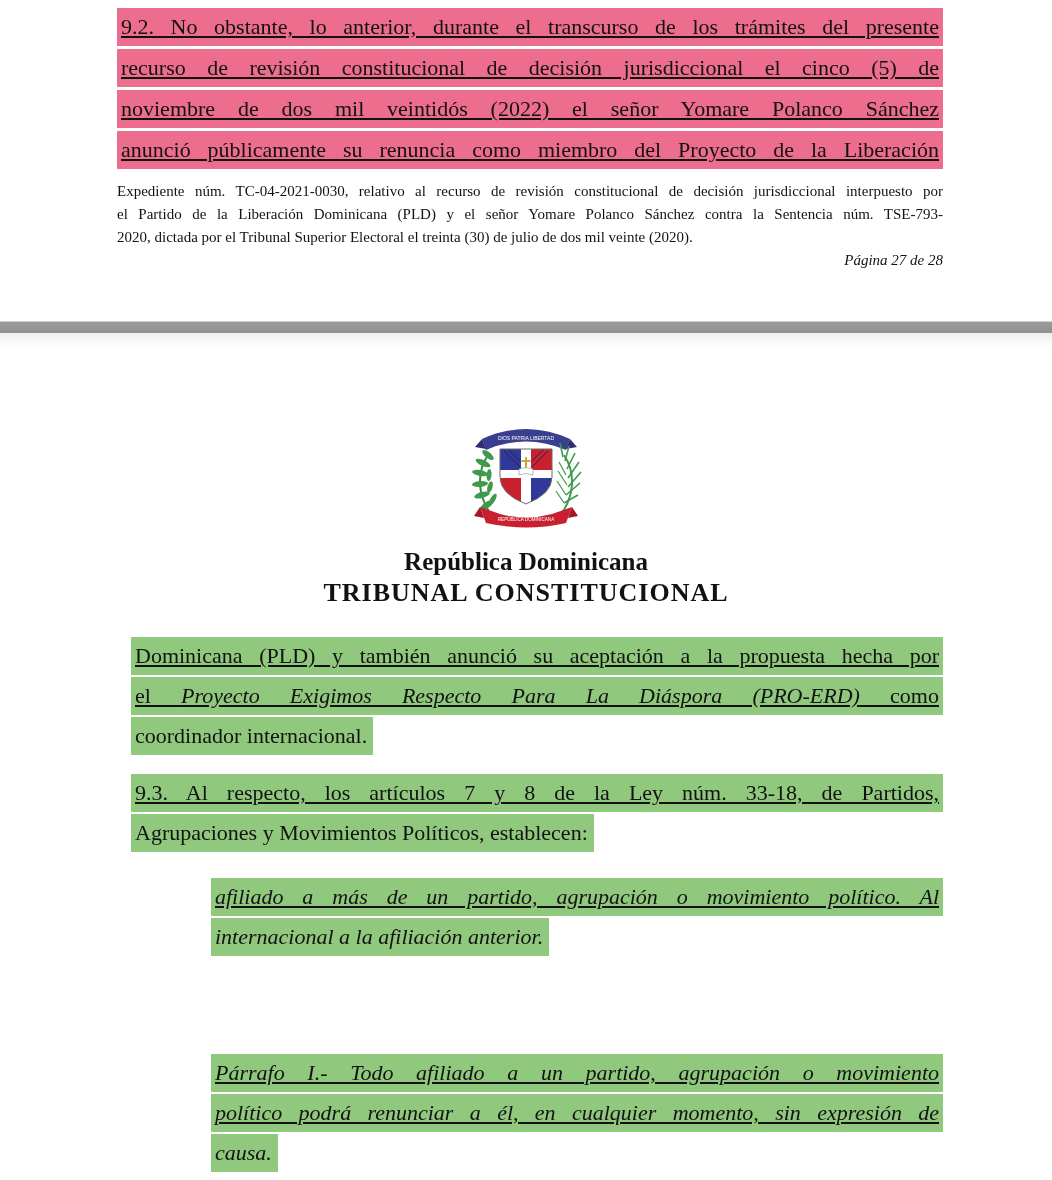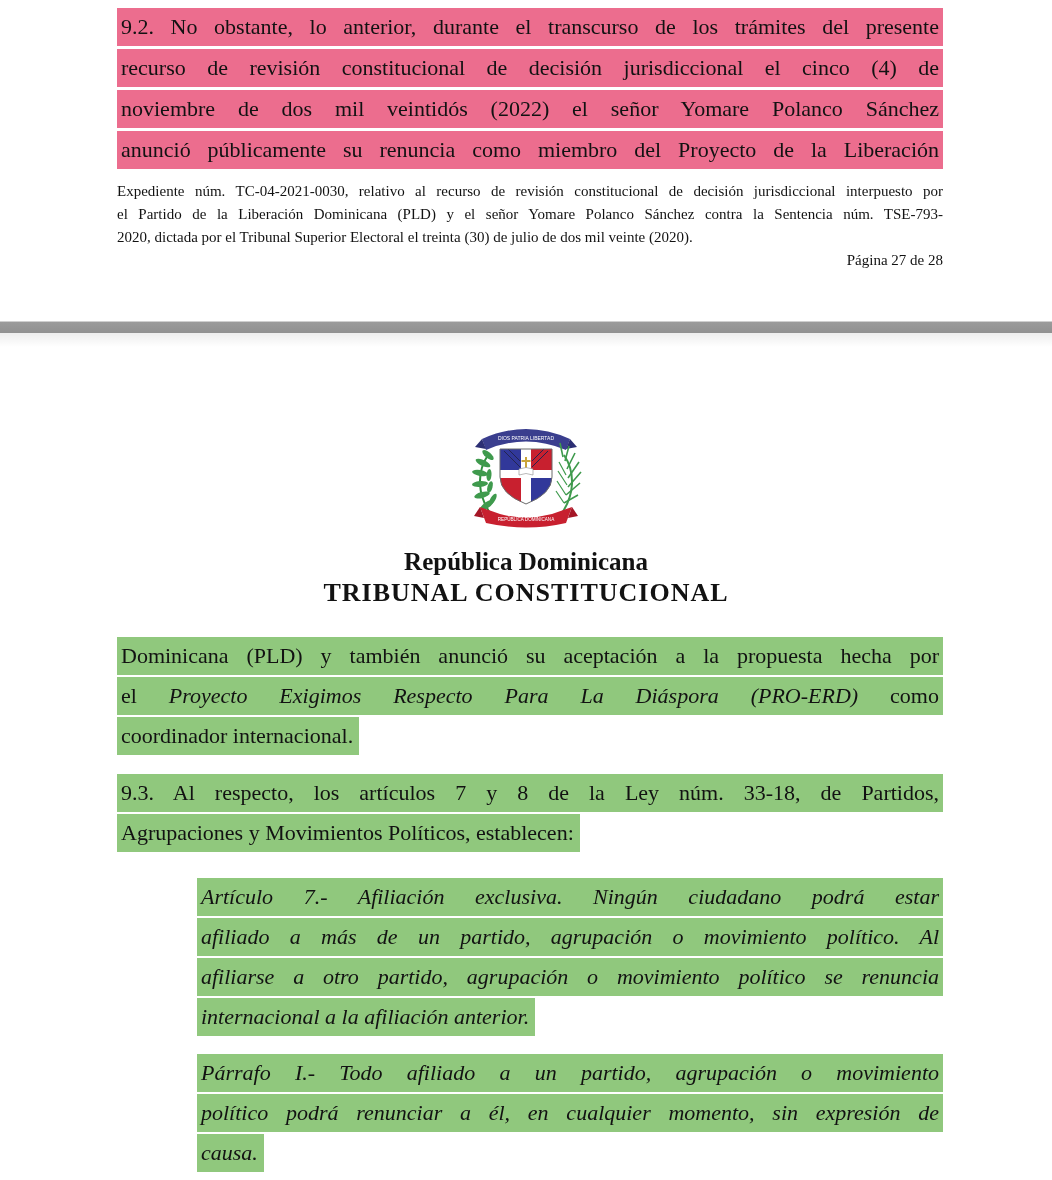--- a/index.html
+++ b/index.html
@@ -13,54 +13,54 @@
                     background:linear-gradient(to bottom, rgba(0,0,0,0.07), rgba(0,0,0,0)); }
   #page28::after  { content:""; position:absolute; bottom:0; left:0; right:0; height:22px;
                     background:linear-gradient(to bottom, rgba(0,0,0,0), rgba(0,0,0,0.06)); }
 
   #page-separator { position:absolute; top:321px; left:0; width:1052px; height:19px;
                     background:linear-gradient(to bottom,#9b9b9b,#8a8a8a);
                     border-top:1px solid #cfcfcf; }
 
   
   .block { position:absolute; }
-  .line  { height:38px; line-height:38px; font-size:22px; overflow:hidden; white-space:nowrap0; }
+  .line  { height:38px; line-height:38px; font-size:22px; overflow:hidden; white-space:nowrap0;text-decoration:underline; }
   .b-pink  { --hl:#ec6d8e; }
   .b-green { --hl:#90c87d; }
   .full { background:var(--hl); text-align:justify; text-align-last:justify;
           padding:0 4px; margin-bottom:3px; }
-  .m2 .full, .m2 .natwrap { margin-bottom:2px; }
+  .m2 .full, .m2 .natwrap { margin-bottom:2px;margin-left:14px; }
   .natwrap { height:38px; line-height:38px; margin-bottom:3px; }
   .nat { display:inline-block; background:var(--hl); padding:0 6px 16px 4px;
          height:38px; line-height:38px; font-size:22px; }
   .italic { font-style:italic; }
 
   #para-92   { top:8px;  left:117px; width:826px; }
   #footnote  { top:180px; left:117px; width:826px; }
   .fn-line { font-size:15px; line-height:23px; height:23px; overflow:hidden; }
   .fn-just { text-align:justify; text-align-last:justify; }
-  #page-number { font-size:15px; line-height:23px; text-align:right; }
+  #page-number { font-size:15px; line-height:23px; text-align:right;font-style:italic; }
 
   .p2-header { position:absolute; top:82px; left:0; width:100%; text-align:center; }
   .country-title { font-size:25px; font-weight:bold; line-height:30px; margin-top:6px; }
   .court-title   { font-size:26px; font-weight:bold; line-height:32px; letter-spacing:1px; }
 
   #para-pld  { top:304px; left:117px; width:826px; }
   #para-93   { top:441px; left:117px; width:826px; }
   #articulo  { top:545px; left:197px; width:746px; }
   #parrafo   { top:721px; left:197px; width:746px; }
 </style>
 </head>
 <body>
 
 <div class="page" id="page27">
 
   <div class="block b-pink" id="para-92">
     <div class="line full">9.2.  No obstante, lo anterior, durante el transcurso de los trámites del presente</div>
-    <div class="line full">recurso de revisión constitucional de decisión jurisdiccional el cinco (4) de</div>
+    <div class="line full">recurso de revisión constitucional de decisión jurisdiccional el cinco (5) de</div>
     <div class="line full">noviembre de dos mil veintidós (2022) el señor Yomare Polanco Sánchez</div>
     <div class="line full">anunció públicamente su renuncia como miembro del Proyecto de la Liberación</div>
   </div>
 
   <div class="block" id="footnote">
     <div class="fn-line fn-just">Expediente núm. TC-04-2021-0030, relativo al recurso de revisión constitucional de decisión jurisdiccional interpuesto por</div>
     <div class="fn-line fn-just">el Partido de la Liberación Dominicana (PLD) y el señor Yomare Polanco Sánchez contra la Sentencia núm. TSE-793-</div>
     <div class="fn-line">2020, dictada por el Tribunal Superior Electoral el treinta (30) de julio de dos mil veinte (2020).</div>
     <div id="page-number">Página 27 de 28</div>
   </div>
@@ -129,23 +129,21 @@
     <div class="line full"><span>el </span><span class="italic">Proyecto Exigimos Respecto Para La Diáspora (PRO-ERD)</span><span> como</span></div>
     <div class="natwrap"><span class="nat">coordinador internacional.</span></div>
   </div>
 
   <div class="block b-green m2" id="para-93">
     <div class="line full">9.3.  Al respecto, los artículos 7 y 8 de la Ley núm. 33-18, de Partidos,</div>
     <div class="natwrap"><span class="nat">Agrupaciones y Movimientos Políticos, establecen:</span></div>
   </div>
 
   <div class="block b-green m2 italic" id="articulo">
-    <div class="line full">Artículo 7.- Afiliación exclusiva. Ningún ciudadano podrá estar</div>
     <div class="line full">afiliado a más de un partido, agrupación o movimiento político. Al</div>
-    <div class="line full">afiliarse a otro partido, agrupación o movimiento político se renuncia</div>
     <div class="natwrap"><span class="nat">internacional a la afiliación anterior.</span></div>
   </div>
 
   <div class="block b-green m2 italic" id="parrafo">
     <div class="line full">Párrafo I.- Todo afiliado a un partido, agrupación o movimiento</div>
     <div class="line full">político podrá renunciar a él, en cualquier momento, sin expresión de</div>
     <div class="natwrap"><span class="nat">causa.</span></div>
   </div>
 
 </div>

